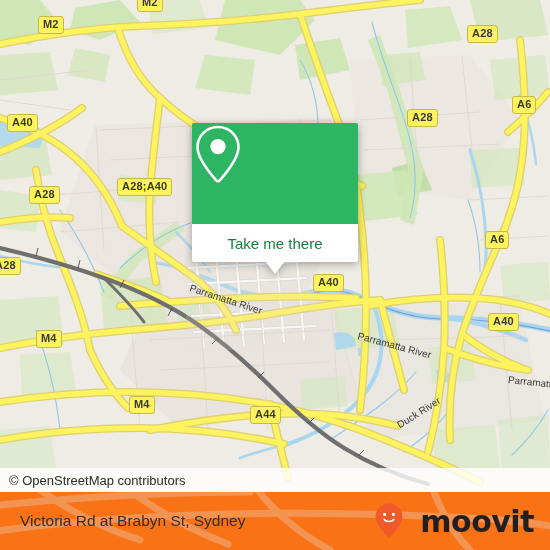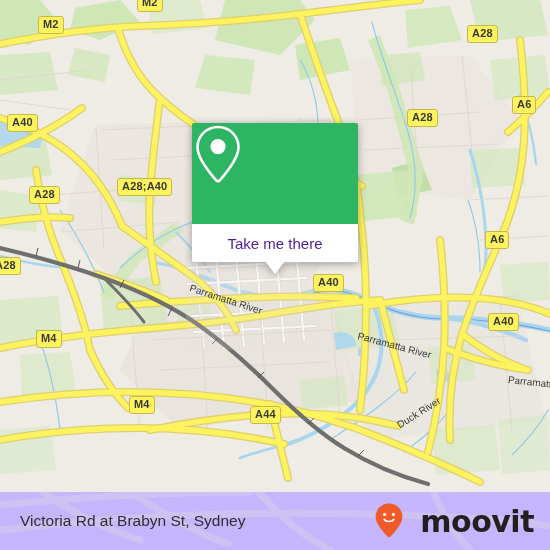--- a/index.html
+++ b/index.html
@@ -50,21 +50,21 @@
     position:absolute;left:0;top:0;width:166px;height:101px;
     background:#2db564;border-radius:2px 2px 0 0;
     display:flex;align-items:center;justify-content:center;
   }
   .card-foot{
     position:absolute;left:0;top:101px;width:166px;height:38px;
     background:#fff;border-radius:0 0 2px 2px;
     display:flex;align-items:center;justify-content:center;
   }
   .card-foot span{
-    color:#4c1d95;font-size:15px;font-family:"Liberation Sans", sans-serif;
+    color:#15803d;font-size:15px;font-family:"Liberation Sans", sans-serif;
   }
   .tail{
     position:absolute;left:73px;top:138px;width:0;height:0;
     border-left:10px solid transparent;border-right:10px solid transparent;
     border-top:13px solid #ffffff;
   }
 
   
   .attrib{
     position:absolute;left:0;top:468px;width:550px;height:24px;
@@ -72,21 +72,21 @@
     display:flex;align-items:center;
   }
   .attrib span{
     margin-left:9px;color:#2b2b2b;font-size:13px;
     font-family:"Liberation Sans", sans-serif;
   }
 
   
   .footer{
     position:absolute;left:0;top:492px;width:550px;height:58px;
-    background:#c4b5fd;overflow:hidden;
+    background:#f97316;overflow:hidden;
   }
   .footer-ghost{position:absolute;left:0;top:0;opacity:.30;}
   .footer-title{
     position:absolute;left:20px;top:0;height:58px;
     display:flex;align-items:center;
     color:#2f2f2f;font-size:15.5px;
     font-family:"Liberation Sans", sans-serif;
   }
   .brand{
     position:absolute;right:16px;top:0;height:58px;
@@ -366,20 +366,23 @@
           <path d="M26 4 C14.5 4 5.5 13 5.5 24.3 C5.5 34 16 48 24.2 57.4 C25.2 58.5 26.8 58.5 27.8 57.4 C36 48 46.5 34 46.5 24.3 C46.5 13 37.5 4 26 4 Z" fill="none" stroke="#ffffff" stroke-width="2.6"></path>
           <circle cx="26" cy="23.6" r="7.6" fill="#ffffff"></circle>
         </svg>
       </div>
       <div class="card-foot">
         <span>Take me there</span>
       </div>
       <div class="tail"></div>
     </div>
 
+    <div class="attrib">
+      <span>© OpenStreetMap contributors</span>
+    </div>
   </div>
 
   <div class="footer">
     <svg class="footer-ghost" width="550" height="58" viewBox="0 0 550 58">
       <g fill="none" stroke="#e6e2dc" stroke-width="7" stroke-linecap="round">
         <path d="M30,-10 C60,14 96,34 140,48"></path>
         <path d="M120,-10 C150,16 186,36 228,52"></path>
         <path d="M250,-12 C270,16 296,40 330,58"></path>
         <path d="M430,-10 C440,18 452,40 470,58"></path>
         <path d="M-10,40 C60,30 140,24 230,22 C320,20 410,22 500,28 C524,30 540,32 556,35"></path>

